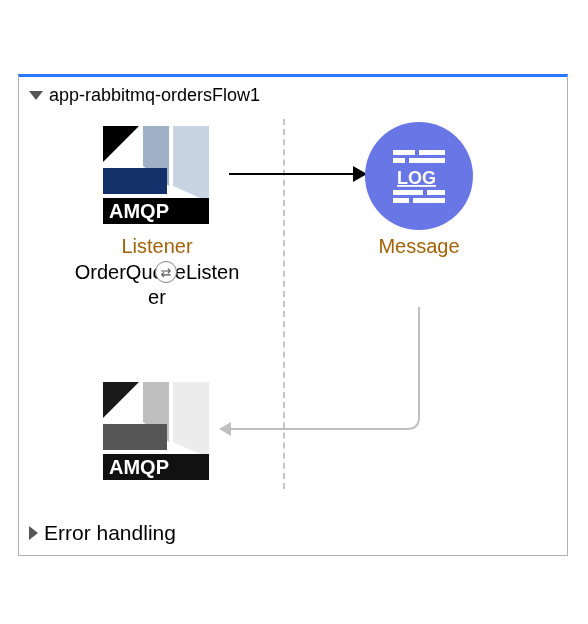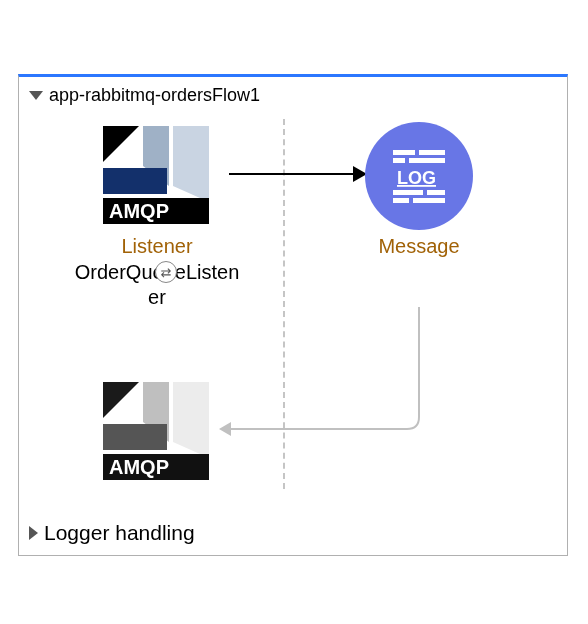--- a/index.html
+++ b/index.html
@@ -238,17 +238,17 @@
           <polygon points="72,2 108,2 108,78 72,62" fill="#ececec"></polygon>
           <polygon points="2,44 66,44 66,70 2,70" fill="#555"></polygon>
           <rect x="2" y="74" width="106" height="26" fill="#111"></rect>
           <text x="8" y="94" fill="#fff" font-family="Arial" font-weight="700" font-size="20">AMQP</text>
         </svg>
       </div>
     </div>
 
     <div class="error-section">
       <span class="triangle-right"></span>
-      <span>Logger handling</span>
+      <span>Error handling</span>
     </div>
 
   </div>
 </div>
 
 </body></html>

